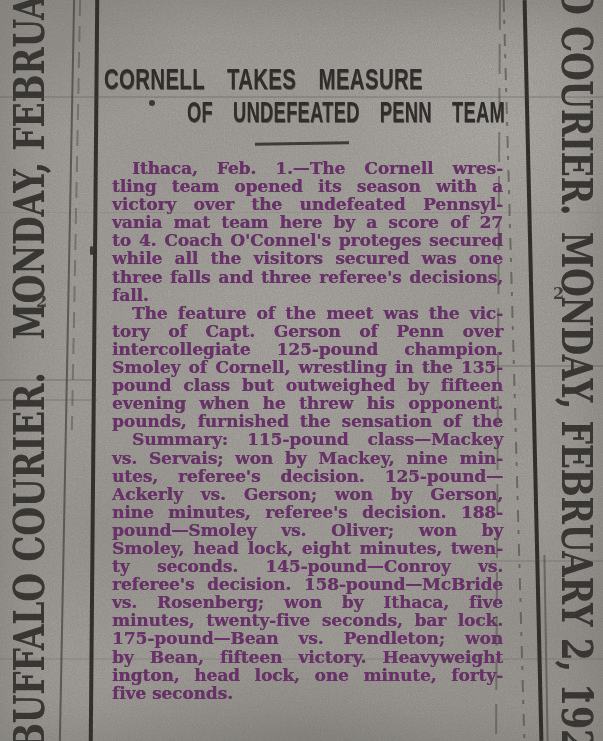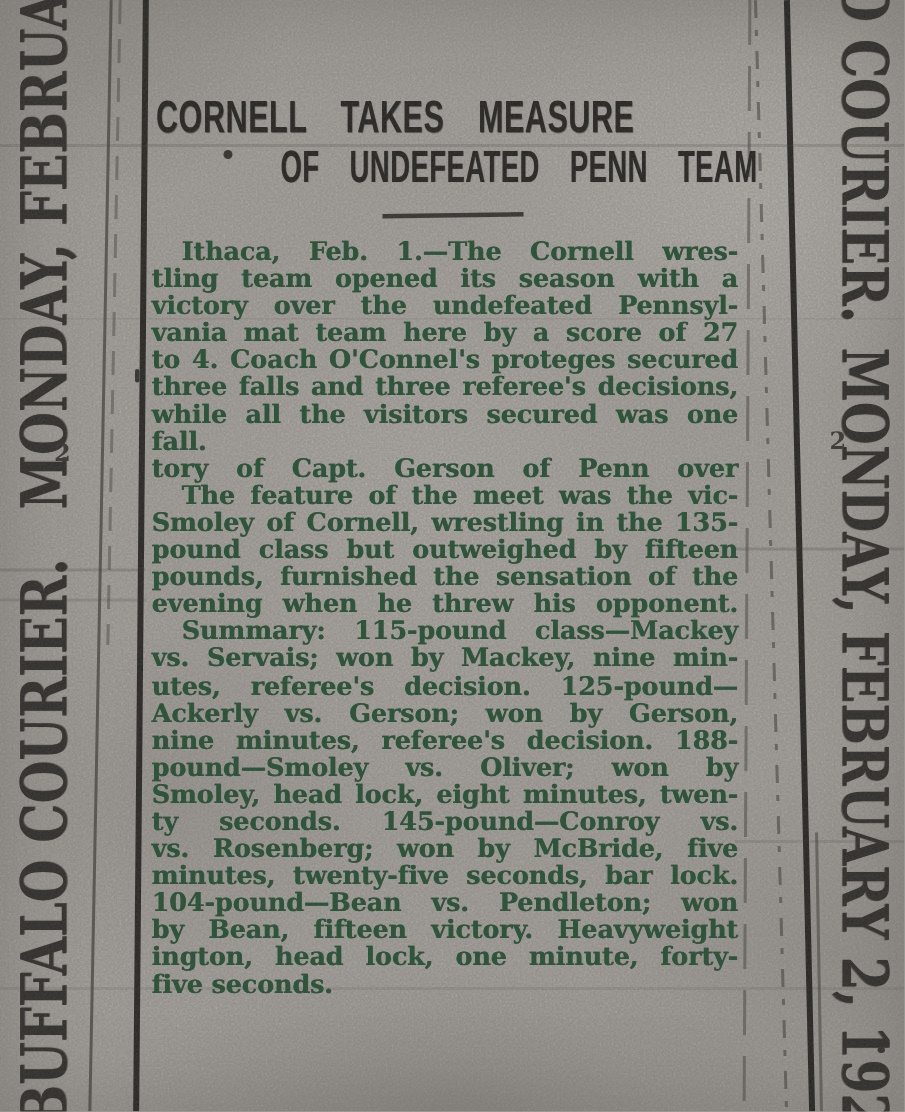--- a/index.html
+++ b/index.html
@@ -67,21 +67,21 @@
     position:absolute;white-space:nowrap;
     font-family:"Liberation Sans",sans-serif;font-weight:bold;font-size:30px;
     color:#181816;word-spacing:24px;letter-spacing:.5px;
     transform-origin:0 0;
     text-shadow:0.5px 0.5px 0.7px rgba(20,20,18,.6);
   }
   .l1{left:6px;top:24px;transform:scaleX(.68);}
   .l2{left:89px;top:57px;transform:scaleX(.61);}
   .hrule{position:absolute;left:157px;top:104px;width:94px;height:3px;background:#2e2d2a;transform:rotate(-.8deg);}
   .endrule{position:absolute;left:100px;top:729px;width:188px;height:4px;background:#1f1e1c;transform:rotate(-.5deg);}
-  .bodytext{position:absolute;left:3px;top:121px;width:391px;color:#14532d;}
+  .bodytext{position:absolute;left:14px;top:121px;width:391px;color:#701a75;}
   .bline{
     height:18.1px;line-height:18.1px;font-size:17px;font-weight:bold;
     text-align:justify;text-align-last:justify;
     letter-spacing:-0.1px;
     text-shadow:0.3px 0.3px 0.4px rgba(28,26,24,.7);
   }
   .bline.first{text-indent:20px;}
   .bline.end{text-align-last:left;}
   .noise{position:absolute;inset:0;pointer-events:none;}
 </style>
@@ -121,42 +121,44 @@
     <div class="hline l1">CORNELL TAKES MEASURE</div>
     <div class="hline l2">OF UNDEFEATED PENN TEAM</div>
     <div class="hrule"></div>
 
     <div class="bodytext">
       <div class="bline first">Ithaca, Feb. 1.—The Cornell wres-</div>
       <div class="bline">tling team opened its season with a</div>
       <div class="bline">victory over the undefeated Pennsyl-</div>
       <div class="bline">vania mat team here by a score of 27</div>
       <div class="bline">to 4. Coach O'Connel's proteges secured</div>
+      <div class="bline">while all the visitors secured was one</div>
       <div class="bline">three falls and three referee's decisions,</div>
-      <div class="bline">while all the visitors secured was one</div>
       <div class="bline end">fall.</div>
 
+      <div class="bline first">The feature of the meet was the vic-</div>
       <div class="bline">tory of Capt. Gerson of Penn over</div>
-      <div class="bline first">The feature of the meet was the vic-</div>
+      <div class="bline">intercollegiate 125-pound champion.</div>
       <div class="bline">Smoley of Cornell, wrestling in the 135-</div>
       <div class="bline">pound class but outweighed by fifteen</div>
+      <div class="bline">evening when he threw his opponent.</div>
       <div class="bline">pounds, furnished the sensation of the</div>
-      <div class="bline">evening when he threw his opponent.</div>
 
       <div class="bline first">Summary: 115-pound class—Mackey</div>
       <div class="bline">vs. Servais; won by Mackey, nine min-</div>
       <div class="bline">utes, referee's decision. 125-pound—</div>
       <div class="bline">Ackerly vs. Gerson; won by Gerson,</div>
       <div class="bline">nine minutes, referee's decision. 188-</div>
       <div class="bline">pound—Smoley vs. Oliver; won by</div>
       <div class="bline">Smoley, head lock, eight minutes, twen-</div>
       <div class="bline">ty seconds. 145-pound—Conroy vs.</div>
-      <div class="bline">vs. Rosenberg; won by McBride, five</div>
+      <div class="bline">referee's decision. 158-pound—McBride</div>
+      <div class="bline">vs. Rosenberg; won by Ithaca, five</div>
       <div class="bline">minutes, twenty-five seconds, bar lock.</div>
-      <div class="bline">104-pound—Bean vs. Pendleton; won</div>
+      <div class="bline">175-pound—Bean vs. Pendleton; won</div>
       <div class="bline">by Bean, fifteen victory. Heavyweight</div>
       <div class="bline">ington, head lock, one minute, forty-</div>
       <div class="bline end">five seconds.</div>
     </div>
 
     <div class="endrule"></div>
   </div>
 
   <svg class="noise" width="603" height="741" xmlns="http://www.w3.org/2000/svg">
     <filter id="grain">

